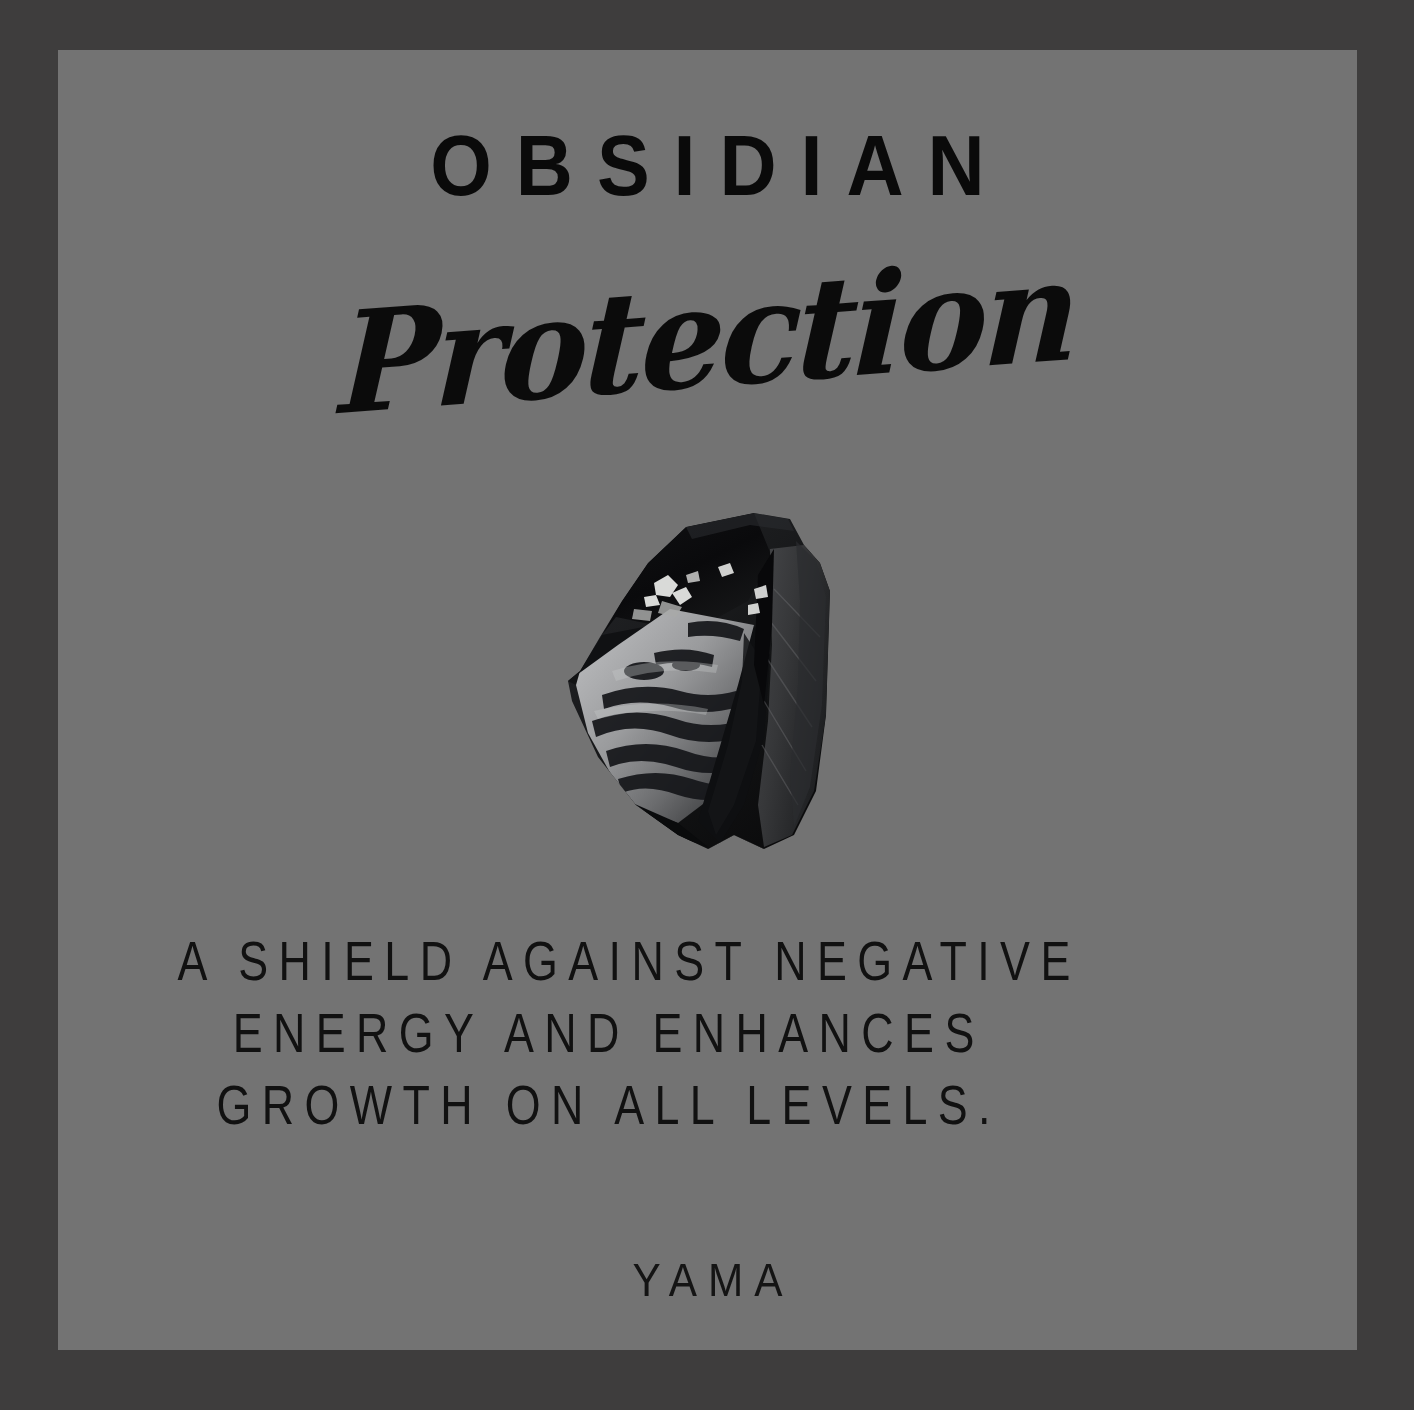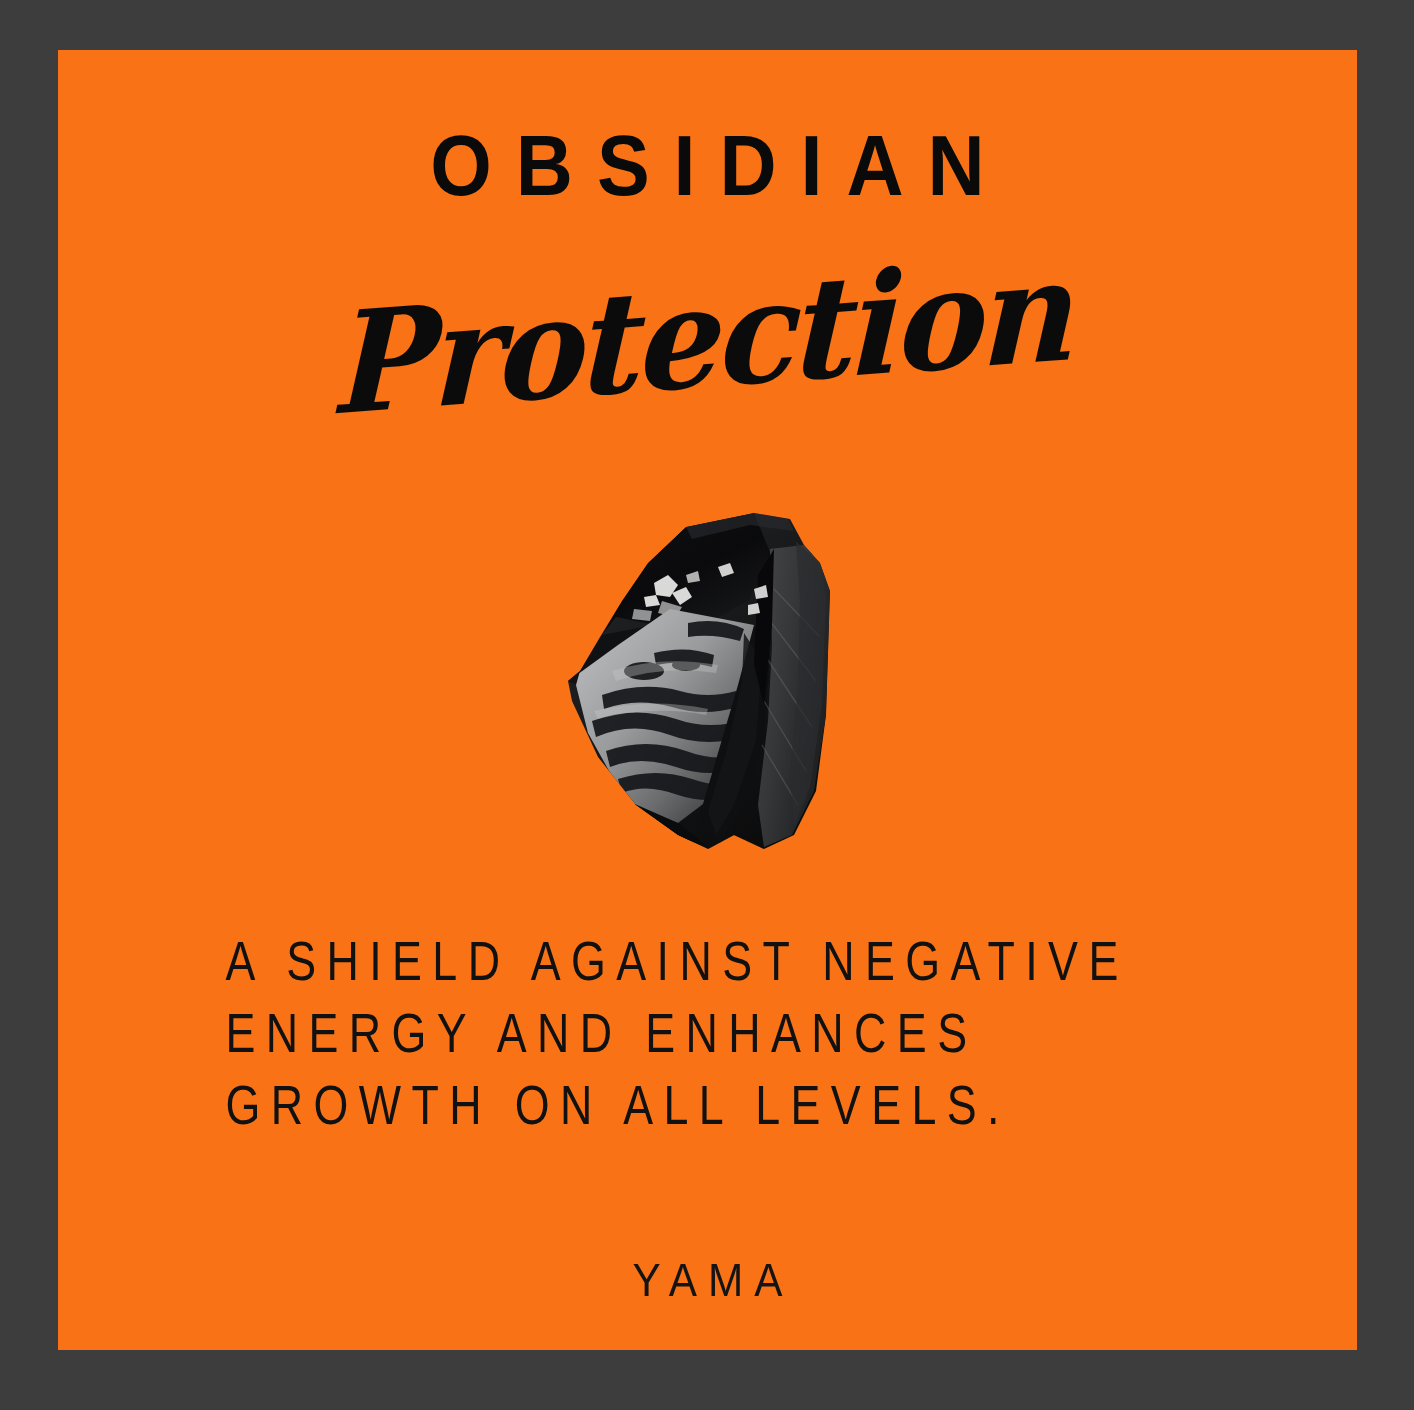--- a/index.html
+++ b/index.html
@@ -23,21 +23,21 @@
     box-sizing: border-box;
   }
 
   
   #card {
     position: absolute;
     left: 58px;
     top: 50px;
     width: 1299px;
     height: 1300px;
-    background: #f97316;
+    background: #737373;
   }
 
   
   #title {
     position: absolute;
     left: 0;
     top: 72px;
     width: 1299px;
     text-align: center;
     font-family: "Liberation Sans", sans-serif;
@@ -88,21 +88,21 @@
     display: block;
     margin: 0 auto;
   }
 
   
   #body-copy {
     position: absolute;
     left: 0;
     top: 875px;
     width: 1091px;
-    padding-left: 48px;
+    text-align: center;
   }
   #body-copy .bline {
     font-family: "Liberation Sans", sans-serif;
     font-weight: 300;
     font-size: 56px;
     line-height: 72px;
     letter-spacing: 13px;
     text-indent: 13px;
     color: #111111;
     transform: scaleX(0.80);

